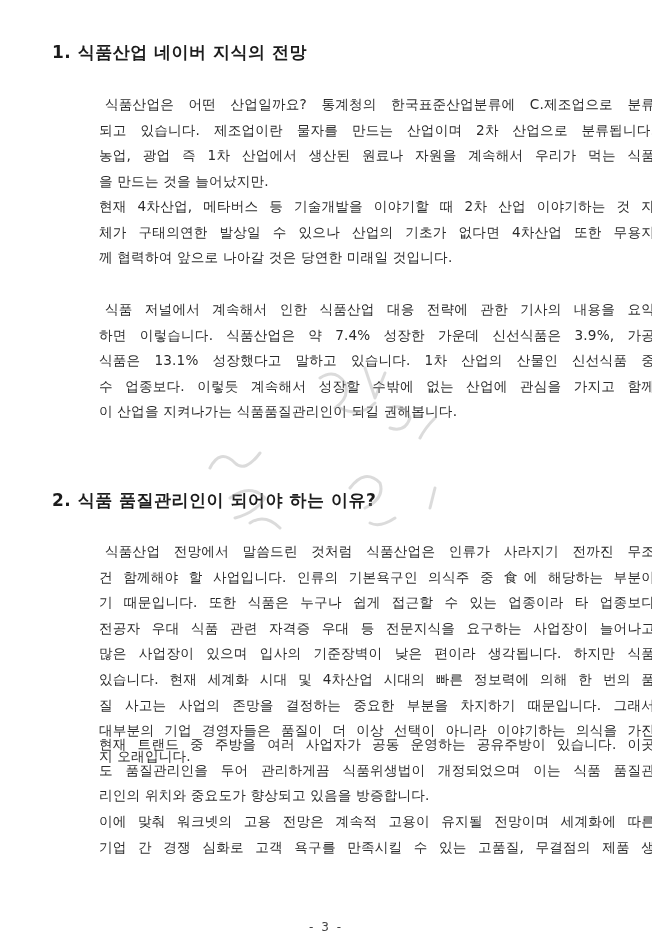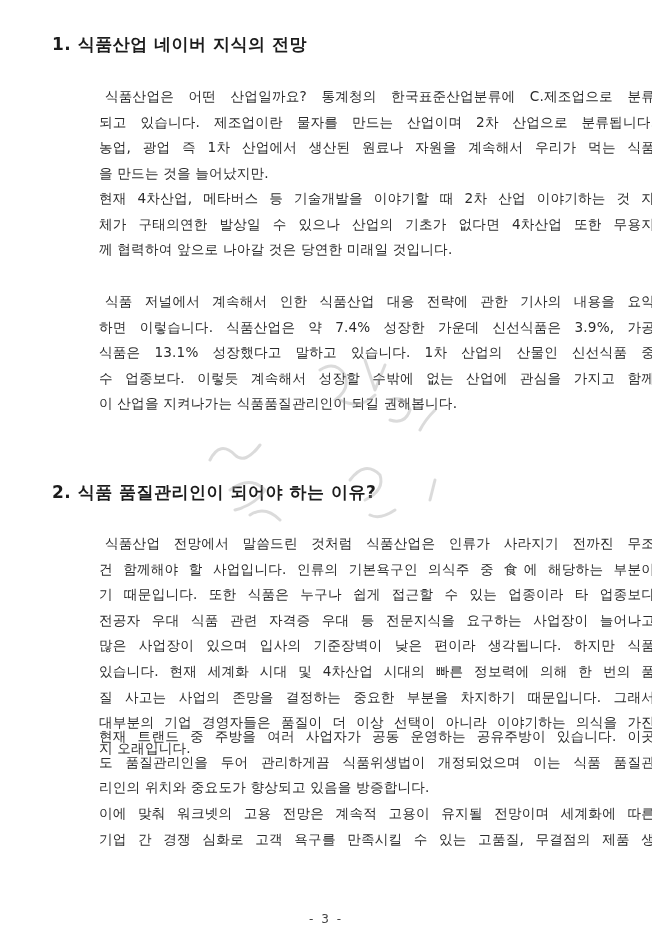--- a/index.html
+++ b/index.html
@@ -1,18 +1,18 @@
 <!DOCTYPE html>
 <html><head>
 <meta charset="utf-8">
 <style>
   html, body { margin: 0; padding: 0; background: #ffffff; }
   body { width: 652px; height: 950px; position: relative; overflow: hidden;
          font-family: "DejaVu Sans", "Liberation Sans", sans-serif; color: #2b2b2b; }
-  .page { position: absolute; left: 0; top: 0; width: 652px; height: 670px; }
+  .page { position: absolute; left: 0; top: 8px; width: 652px; height: 670px; }
   .heading { position: absolute; left: 52px; font-size: 17px; font-weight: bold; color: #1c1c1c;
              letter-spacing: 0.5px; white-space: nowrap; }
   .h1 { top: 33px; }
   .h2 { top: 481px; }
   .para { position: absolute; left: 52px; width: 556px; margin-left: 47px; }
   .line { display: block; font-size: 13.6px; line-height: 25.6px; height: 25.6px;
           text-align: justify; text-align-last: justify; white-space: nowrap; letter-spacing: 0.2px; }
   .line.last { text-align-last: left; }
   .line.indent { padding-left: 6px; }
   .p1 { top: 84px; }

